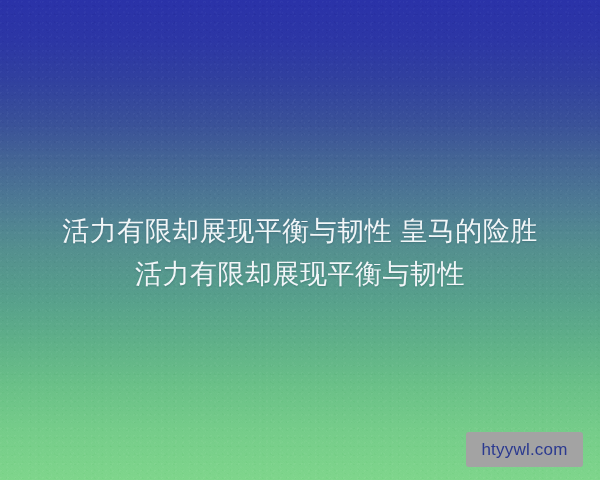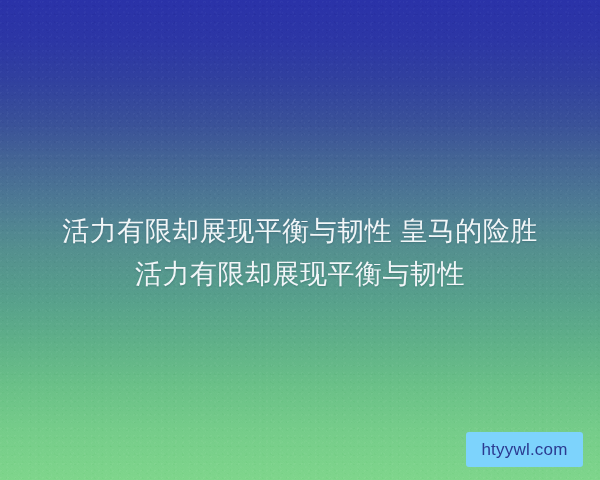--- a/index.html
+++ b/index.html
@@ -91,21 +91,21 @@
     white-space: pre;
   }
 
   
   .watermark {
     position: absolute;
     left: 466px;
     top: 432px;
     width: 117px;
     height: 35px;
-    background: #7dd3fc;
+    background: #a3a3a3;
     border-radius: 3px;
     display: flex;
     align-items: center;
     justify-content: center;
   }
   .watermark-label {
     color: #2b3a90;
     font-size: 17px;
     letter-spacing: .2px;
     line-height: 1;

